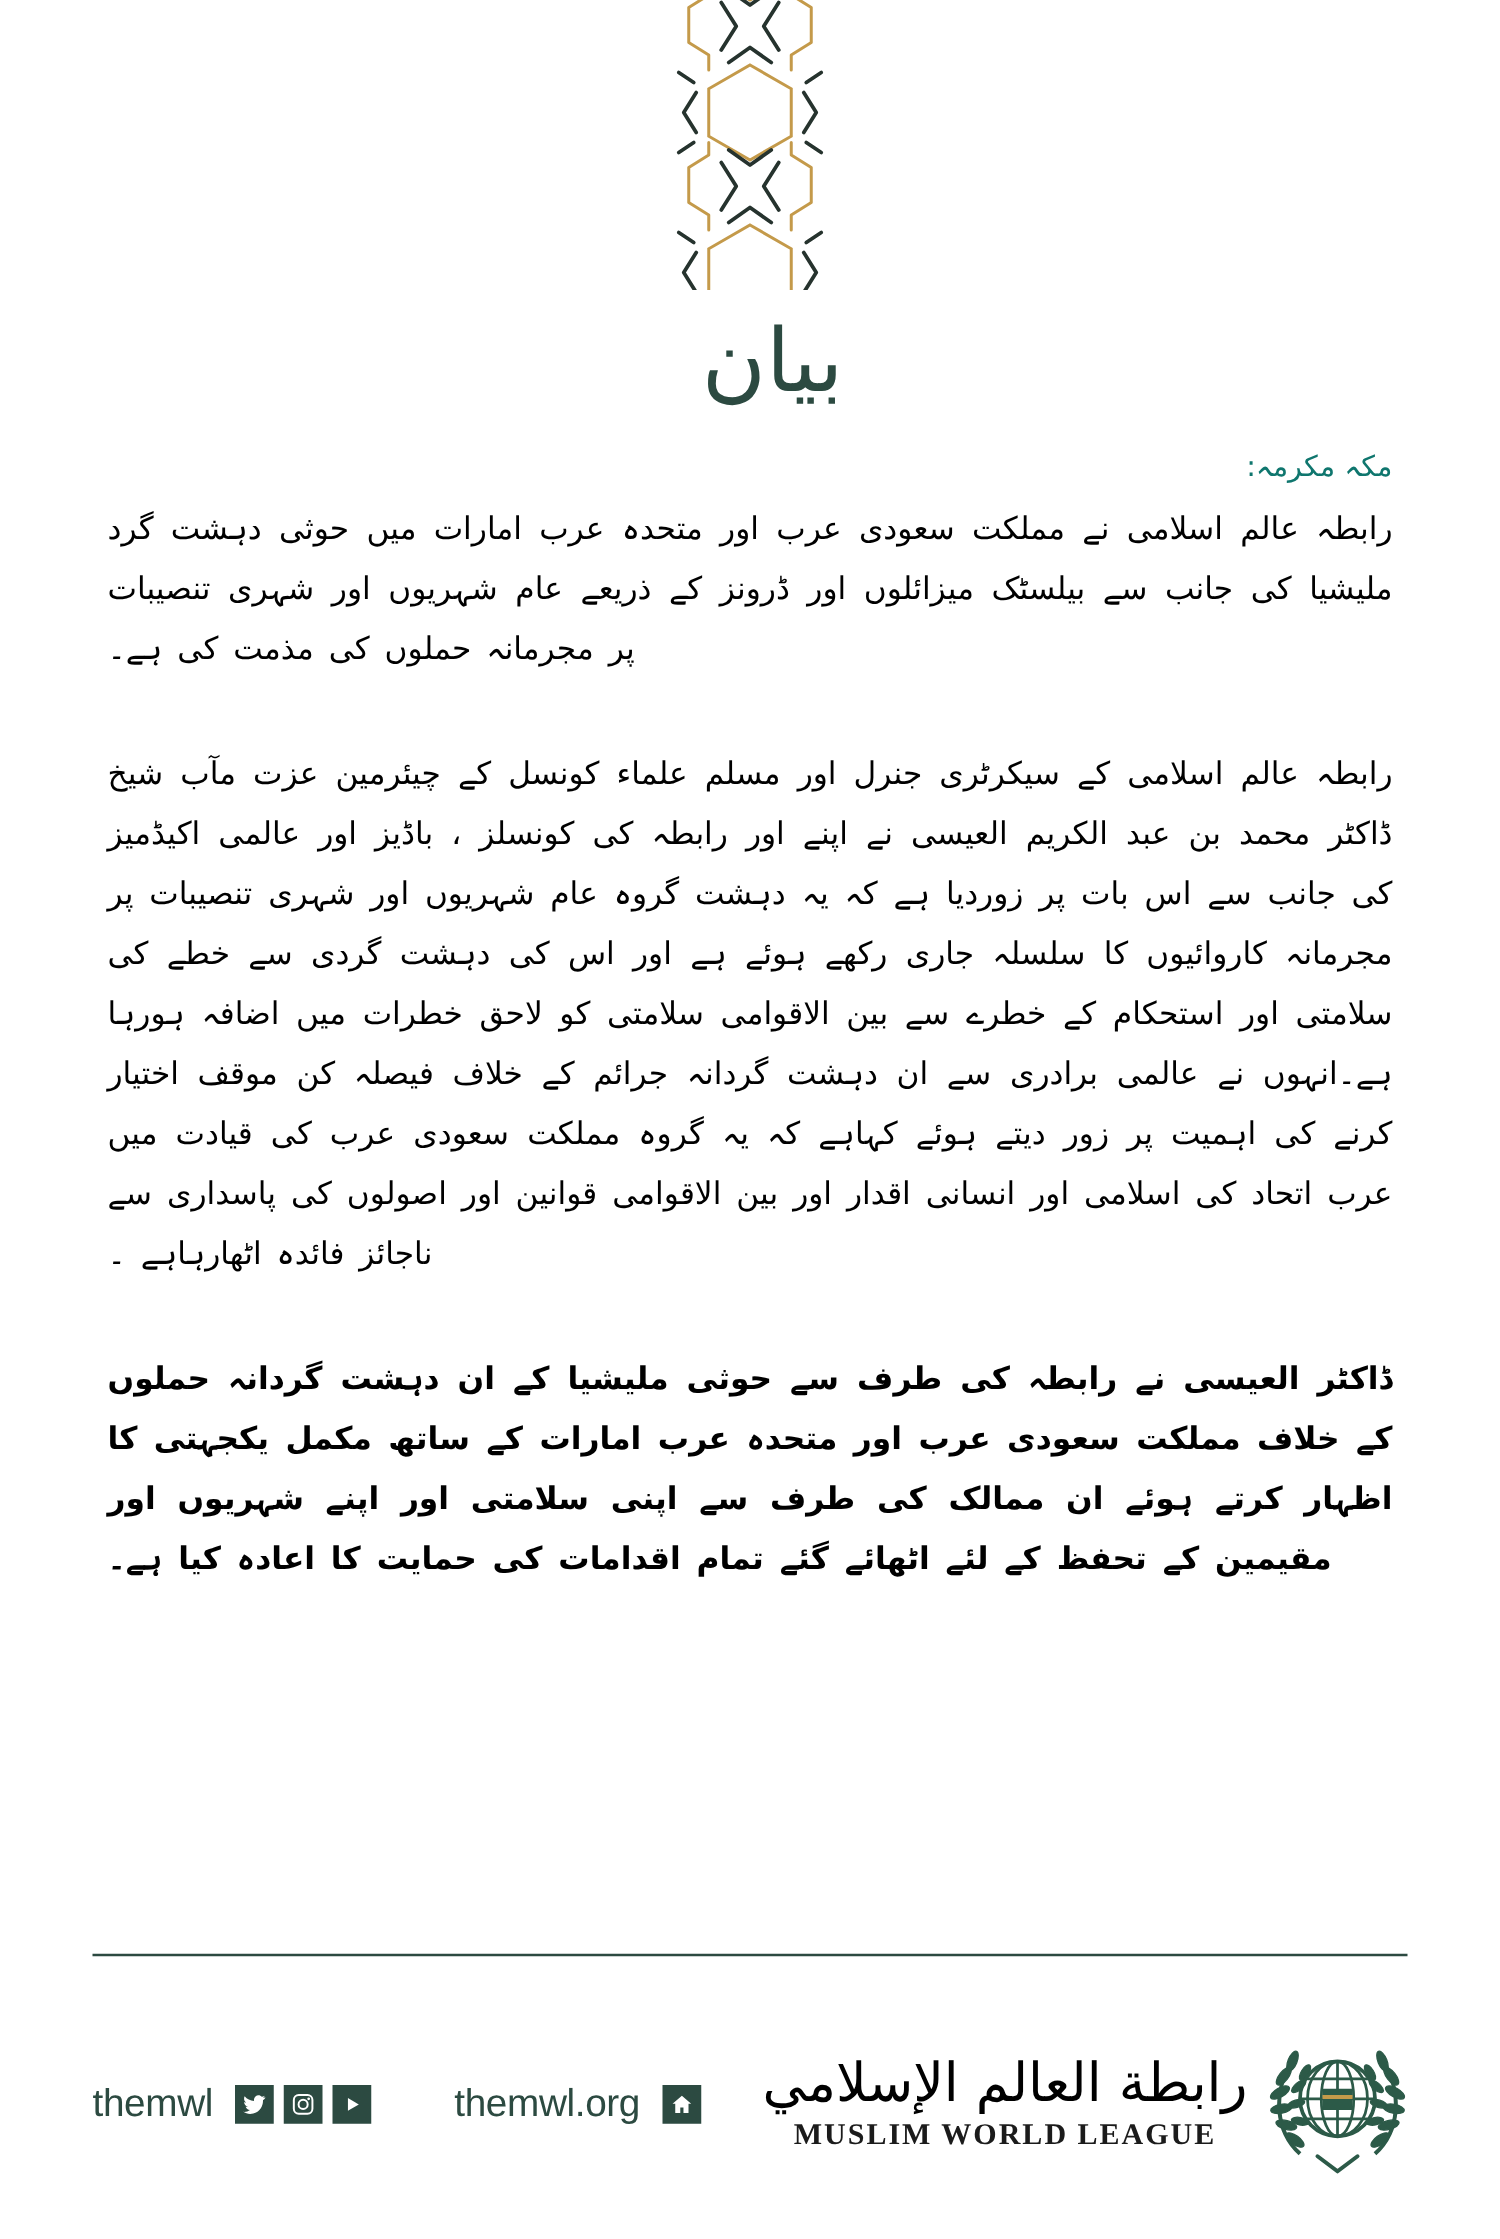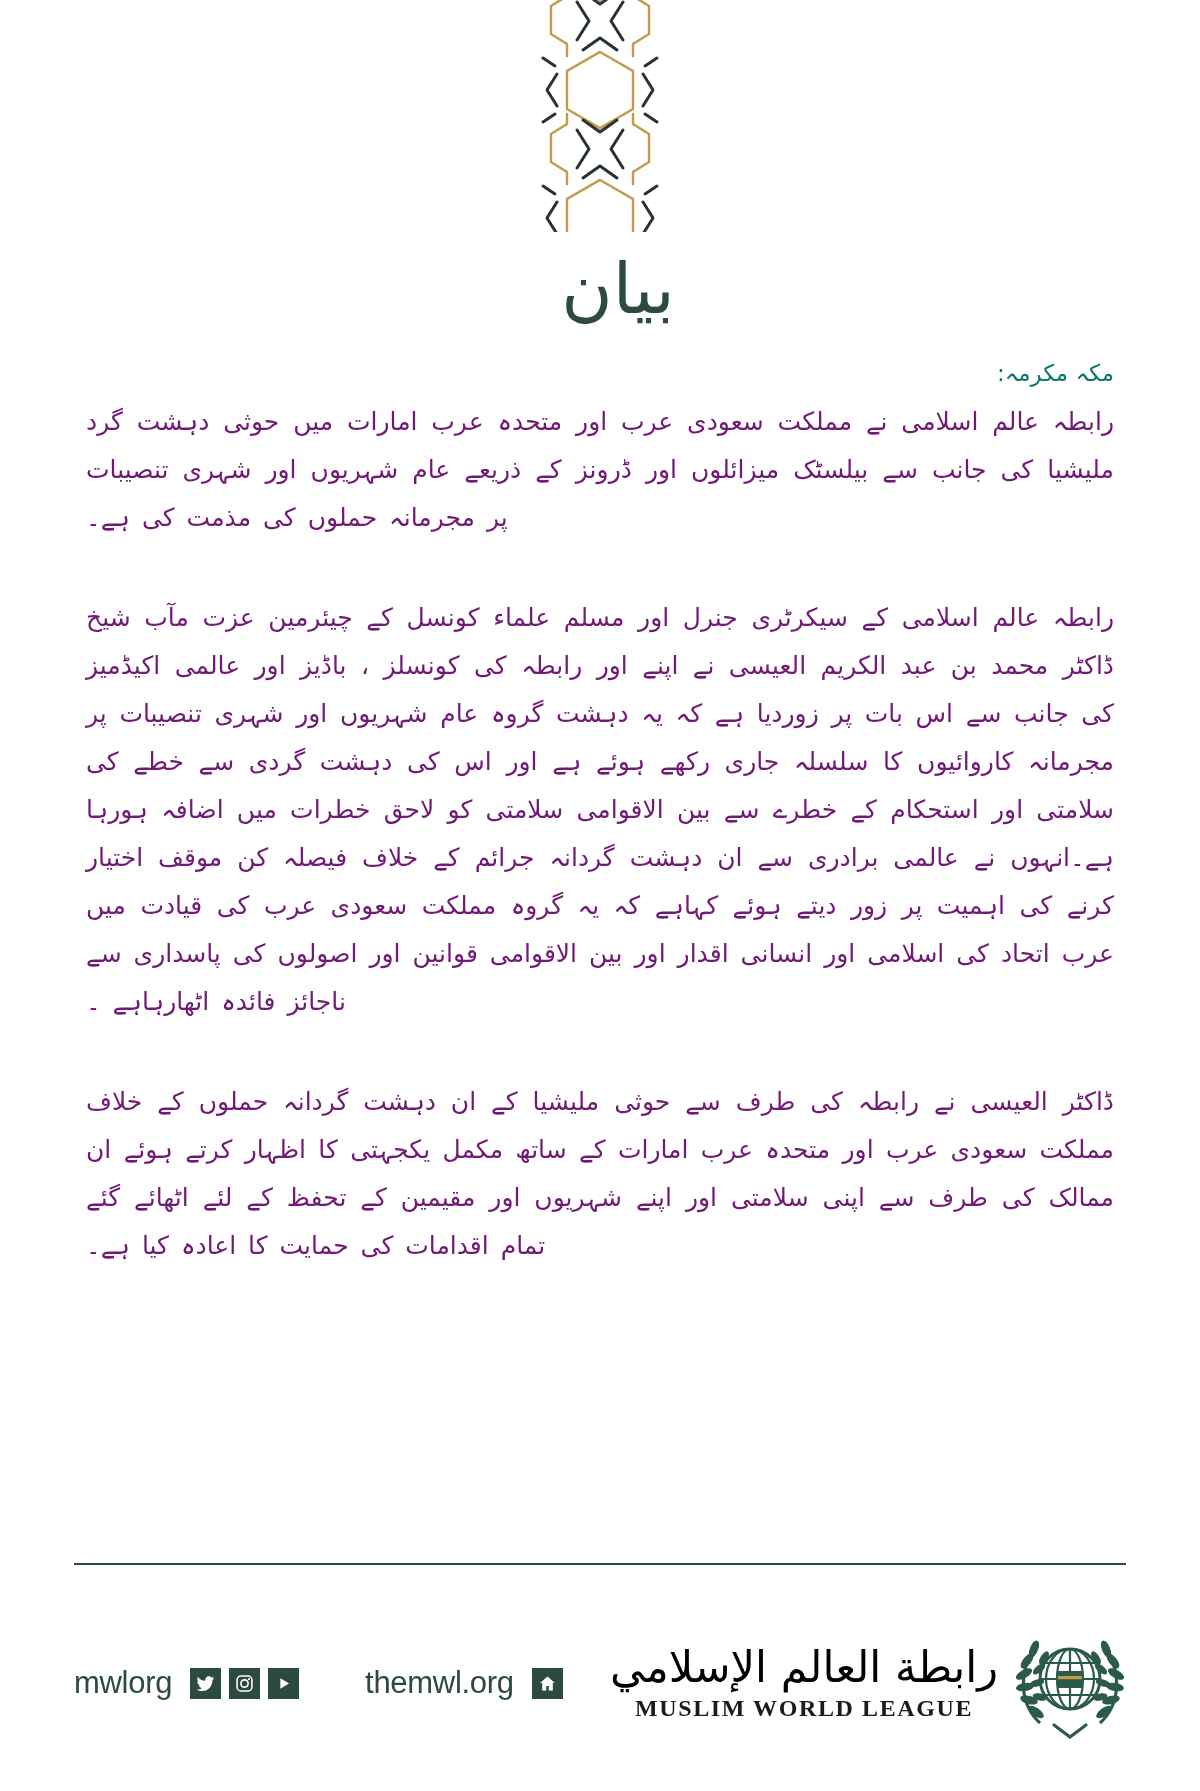--- a/index.html
+++ b/index.html
@@ -70,30 +70,30 @@
     color: #0f766e;
     margin-top: 22px;
     margin-bottom: 12px;
     letter-spacing: 0.5px;
   }
 
   .para {
     font-family: "DejaVu Sans", sans-serif;
     font-size: 25px;
     line-height: 1.92;
-    color: #701a75;
+    color: #000000;
     text-align: justify;
     text-align-last: left;
     direction: rtl;
     margin-bottom: 40px;
     word-spacing: 4px;
   }
   .para.p1 { margin-bottom: 52px; }
   .para.p2 { margin-bottom: 52px; }
-  .para.p3 { margin-bottom: 0; }
+  .para.p3 { margin-bottom: 0; font-weight: bold; }
 
   
   .footer {
     position: absolute;
     left: 0;
     right: 0;
     bottom: 0;
     padding: 0 74px 52px 74px;
   }
   .divider {
@@ -282,21 +282,21 @@
             <path d="M31 68 H81" stroke="#2c5a48" stroke-width="2.2" fill="none"></path>
             <line x1="56" y1="22" x2="56" y2="82" stroke="#2c5a48" stroke-width="2.2"></line>
 
             <rect x="44" y="44" width="24" height="17" fill="#2c5a48"></rect>
             <rect x="44" y="49" width="24" height="3.2" fill="#c49a4a"></rect>
           </g>
         </svg>
       </div>
 
       <div class="social-cluster">
-        <span class="handle">mwlorg</span>
+        <span class="handle">themwl</span>
 
         <span class="icon-group">
           <span class="icon-box">
             <svg width="19" height="19" viewBox="0 0 24 24" aria-hidden="true">
               <path fill="#ffffff" d="M23 4.9c-.8.4-1.7.6-2.6.8.9-.6 1.6-1.5 2-2.5-.9.5-1.9.9-2.9 1.1-.8-.9-2-1.5-3.3-1.5-2.5 0-4.6 2.1-4.6 4.7 0 .4 0 .7.1 1.1-3.8-.2-7.2-2-9.5-4.8-.4.7-.6 1.5-.6 2.4 0 1.6.8 3 2.1 3.9-.8 0-1.5-.2-2.1-.6v.1c0 2.3 1.6 4.2 3.7 4.6-.4.1-.8.2-1.2.2-.3 0-.6 0-.9-.1.6 1.9 2.3 3.2 4.3 3.3-1.6 1.2-3.6 2-5.7 2-.4 0-.7 0-1.1-.1 2 1.3 4.4 2.1 7 2.1 8.4 0 13-7 13-13.1v-.6c.9-.7 1.7-1.5 2.3-2.4z"></path>
             </svg>
           </span>
 
           <span class="icon-box">
             <svg width="19" height="19" viewBox="0 0 24 24" aria-hidden="true">

